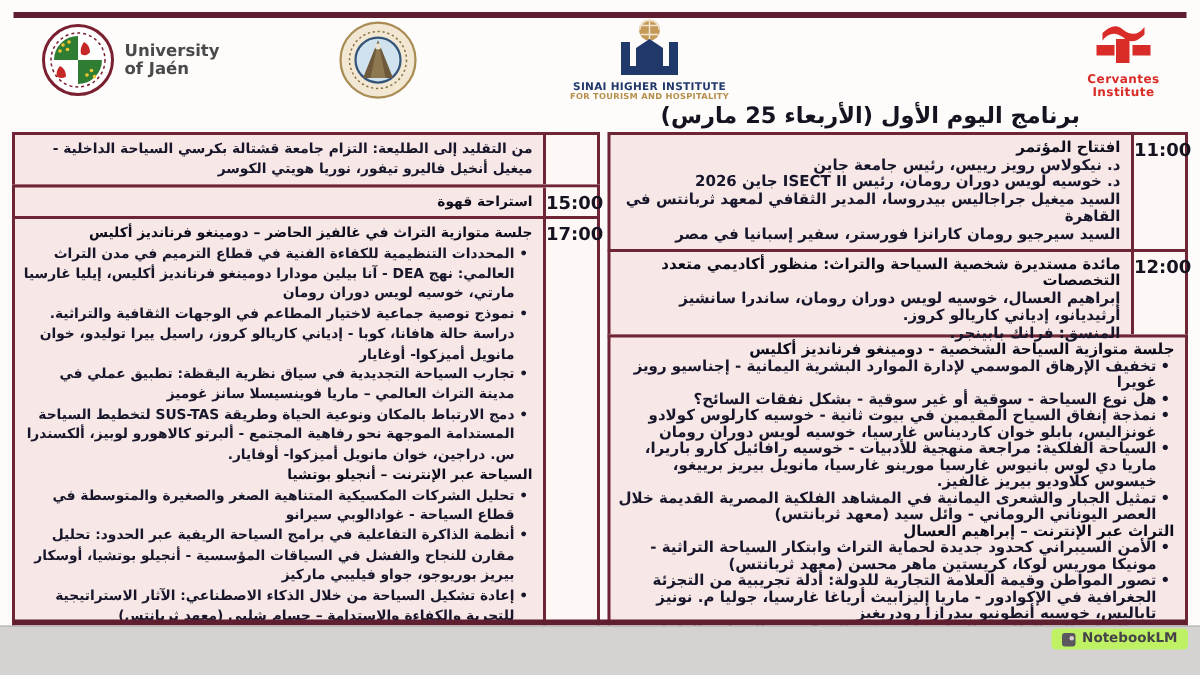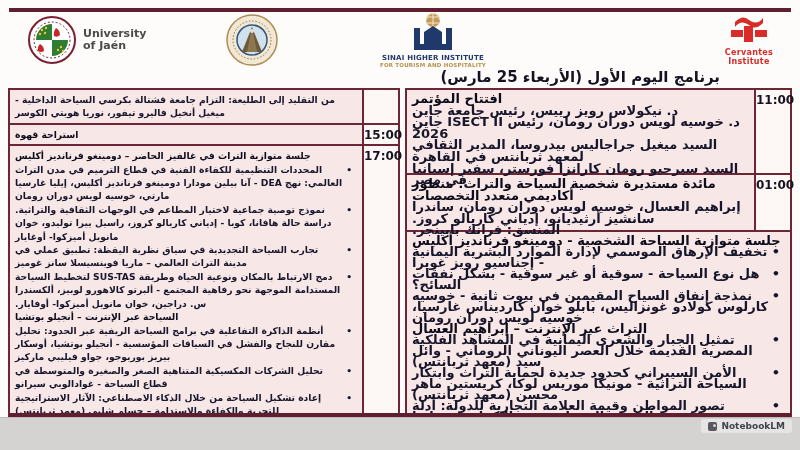--- a/index.html
+++ b/index.html
@@ -38,33 +38,33 @@
   .row { display:flex; direction:rtl; border:2px solid #6e2636; background:#f8e7e7; }
   .row + .row { margin-top:-2px; }
   .col .row:last-child { flex:1; }
   .col-right .row:nth-child(1) { height:87px; }
   .col-right .row:nth-child(2) { height:59px; }
   .col-left  .row:nth-child(1) { height:40px; }
   .col-left  .row:nth-child(2) { height:32px; }
 
   .time-cell { width:36px; flex:0 0 36px; border-left:2px solid #6e2636; background:#fdf7f6;
                font-size:12px; font-weight:700; color:#14131f; text-align:center; padding-top:3px; direction:ltr; }
-  .content-cell { flex:1; padding:3px 7px 3px 5px; color:#17162a; font-weight:700; direction:rtl; text-align:left; }
-
-  .col-right .content-cell { font-size:13px; line-height:11.6px; }
+  .content-cell { flex:1; padding:3px 7px 3px 5px; color:#17162a; font-weight:700; direction:rtl; text-align:right; }
+
+  .col-right .content-cell { font-size:10px; line-height:11.6px; }
   .col-right .row:nth-child(3) .content-cell { line-height:11px; }
   .col-left  .content-cell { font-size:9.2px; line-height:13.4px; }
 
   .item { position:relative; }
   .item.heading, .item.subheading { font-weight:700; color:#0d0c1a; }
   .item.bullet { padding-right:12px; }
   .item.bullet::before { content:"•"; position:absolute; right:3px; top:0; }
 
   
-  .watermark { position:absolute; right:8px; bottom:17px; background:#e5e5e5; border-radius:3px;
+  .watermark { position:absolute; right:8px; bottom:17px; background:#bef264; border-radius:3px;
                padding:2px 7px 2px 7px; display:flex; align-items:flex-end; gap:4px;
                font-size:9px; font-weight:700; color:#454248; }
   .wm-glyph { width:9px; height:9px; border-radius:2px; background:#5b575e; display:inline-block; position:relative; }
   .wm-glyph::after { content:""; position:absolute; right:1.5px; top:1.5px; width:3px; height:3px; border-radius:50%; background:#decdd0; }
 </style>
 </head>
 <body>
 
 <div class="slide">
 
@@ -139,35 +139,36 @@
           <div class="time-cell">11:00</div>
           <div class="content-cell">
             <div class="item heading">افتتاح المؤتمر</div>
             <div class="item line">د. نيكولاس رويز رييس، رئيس جامعة جاين</div>
             <div class="item line">د. خوسيه لويس دوران رومان، رئيس ISECT II جاين 2026</div>
             <div class="item line">السيد ميغيل جراجاليس بيدروسا، المدير الثقافي لمعهد ثربانتس في القاهرة</div>
             <div class="item line">السيد سيرجيو رومان كارانزا فورستر، سفير إسبانيا في مصر</div>
           </div>
         </div>
         <div class="row">
-          <div class="time-cell">01:00</div>
+          <div class="time-cell">12:00</div>
           <div class="content-cell">
             <div class="item heading">مائدة مستديرة شخصية السياحة والتراث: منظور أكاديمي متعدد التخصصات</div>
             <div class="item line">إبراهيم العسال، خوسيه لويس دوران رومان، ساندرا سانشيز أرثيديانو، إدياني كاريالو كروز.</div>
             <div class="item line">المنسق: فرانك بابينجر.</div>
           </div>
         </div>
         <div class="row">
           <div class="content-cell">
             <div class="item heading">جلسة متوازية السياحة الشخصية - دومينغو فرنانديز أكليس</div>
             <div class="item bullet">تخفيف الإرهاق الموسمي لإدارة الموارد البشرية اليمانية - إجناسيو رويز غويرا</div>
             <div class="item bullet">هل نوع السياحة - سوقية أو غير سوقية - بشكل نفقات السائح؟</div>
             <div class="item bullet">نمذجة إنفاق السياح المقيمين في بيوت ثانية - خوسيه كارلوس كولادو غونزاليس، بابلو خوان كارديناس غارسيا، خوسيه لويس دوران رومان</div>
+            <div class="item bullet">السياحة الفلكية: مراجعة منهجية للأدبيات - خوسيه رافائيل كارو باريرا، ماريا دي لوس بانيوس غارسيا مورينو غارسيا، مانويل بيريز برييغو، خيسوس كلاوديو بيريز غالفيز.</div>
+            <div class="item bullet">تمثيل الجبار والشعرى اليمانية في المشاهد الفلكية المصرية القديمة خلال العصر اليوناني الروماني - وائل سيد (معهد ثربانتس)</div>
             <div class="item subheading">التراث عبر الإنترنت – إبراهيم العسال</div>
-            <div class="item bullet">تمثيل الجبار والشعرى اليمانية في المشاهد الفلكية المصرية القديمة خلال العصر اليوناني الروماني - وائل سيد (معهد ثربانتس)</div>
             <div class="item bullet">الأمن السيبراني كحدود جديدة لحماية التراث وابتكار السياحة التراثية - مونيكا موريس لوكا، كريستين ماهر محسن (معهد ثربانتس)</div>
             <div class="item bullet">تصور المواطن وقيمة العلامة التجارية للدولة: أدلة تجريبية من التجزئة الجغرافية في الإكوادور - ماريا إليزابيث أرياغا غارسيا، جوليا م. نونيز تاباليس، خوسيه أنطونيو بيدرازا رودريغيز</div>
             <div class="item bullet">من التقليد إلى الطليعة: التزام جامعة قشتالة بكرسي السياحة الداخلية - ميغيل أنخيل فاليرو تيفور، نوريا هويتي الكوسر</div>
           </div>
         </div>
       </div>
       <div class="col col-left">
         <div class="row">
           <div class="time-cell"></div>
           <div class="content-cell">
@@ -182,22 +183,22 @@
         </div>
         <div class="row">
           <div class="time-cell">17:00</div>
           <div class="content-cell">
             <div class="item heading">جلسة متوازية التراث في غالفيز الحاضر – دومينغو فرنانديز أكليس</div>
             <div class="item bullet">المحددات التنظيمية للكفاءة الفنية في قطاع الترميم في مدن التراث العالمي: نهج DEA - آنا بيلين مودارا دومينغو فرنانديز أكليس، إيليا غارسيا مارتي، خوسيه لويس دوران رومان</div>
             <div class="item bullet">نموذج توصية جماعية لاختيار المطاعم في الوجهات الثقافية والتراثية. دراسة حالة هافانا، كوبا - إدياني كاريالو كروز، راسيل ييرا توليدو، خوان مانويل أميزكوا- أوغايار</div>
             <div class="item bullet">تجارب السياحة التجديدية في سياق نظرية اليقظة: تطبيق عملي في مدينة التراث العالمي – ماريا فوينسيسلا سانز غوميز</div>
             <div class="item bullet">دمج الارتباط بالمكان ونوعية الحياة وطريقة SUS-TAS لتخطيط السياحة المستدامة الموجهة نحو رفاهية المجتمع - ألبرتو كالاهورو لوبيز، ألكسندرا س. دراجين، خوان مانويل أميزكوا- أوفايار.</div>
             <div class="item subheading">السياحة عبر الإنترنت – أنجيلو بوتشيا</div>
+            <div class="item bullet">تحليل الشركات المكسيكية المتناهية الصغر والصغيرة والمتوسطة في قطاع السياحة - غوادالوبي سيرانو</div>
             <div class="item bullet">أنظمة الذاكرة التفاعلية في برامج السياحة الريفية عبر الحدود: تحليل مقارن للنجاح والفشل في السياقات المؤسسية - أنجيلو بوتشيا، أوسكار بيريز بوريوجو، جواو فيليبي ماركيز</div>
-            <div class="item bullet">تحليل الشركات المكسيكية المتناهية الصغر والصغيرة والمتوسطة في قطاع السياحة - غوادالوبي سيرانو</div>
             <div class="item bullet">إعادة تشكيل السياحة من خلال الذكاء الاصطناعي: الآثار الاستراتيجية للتجربة والكفاءة والاستدامة – حسام شلبي (معهد ثربانتس)</div>
           </div>
         </div>
       </div>
     </div>
 
   <div class="bottom-bar"></div>
   <div class="bottom-band"></div>
 
   <div class="watermark">

